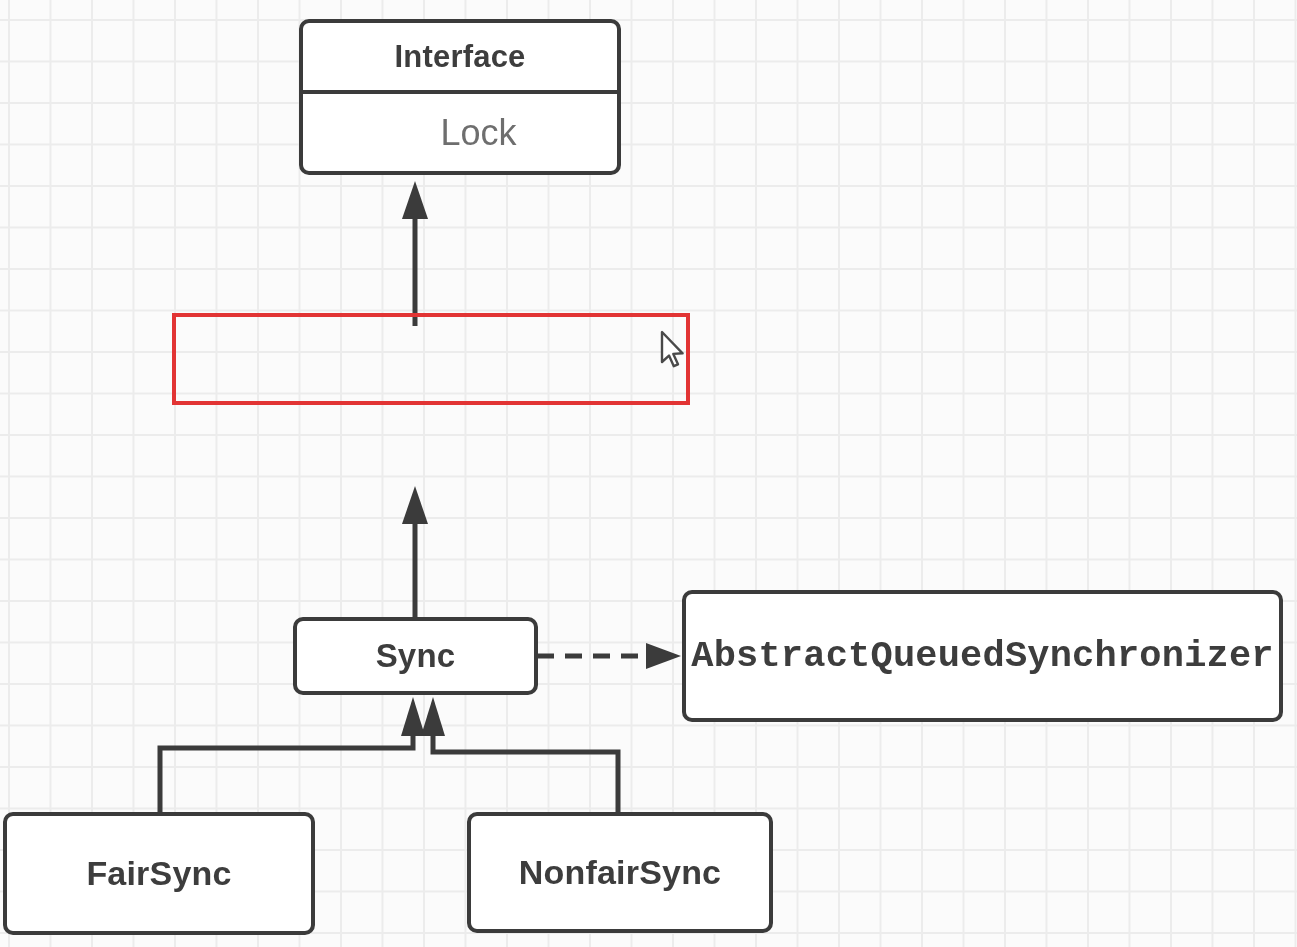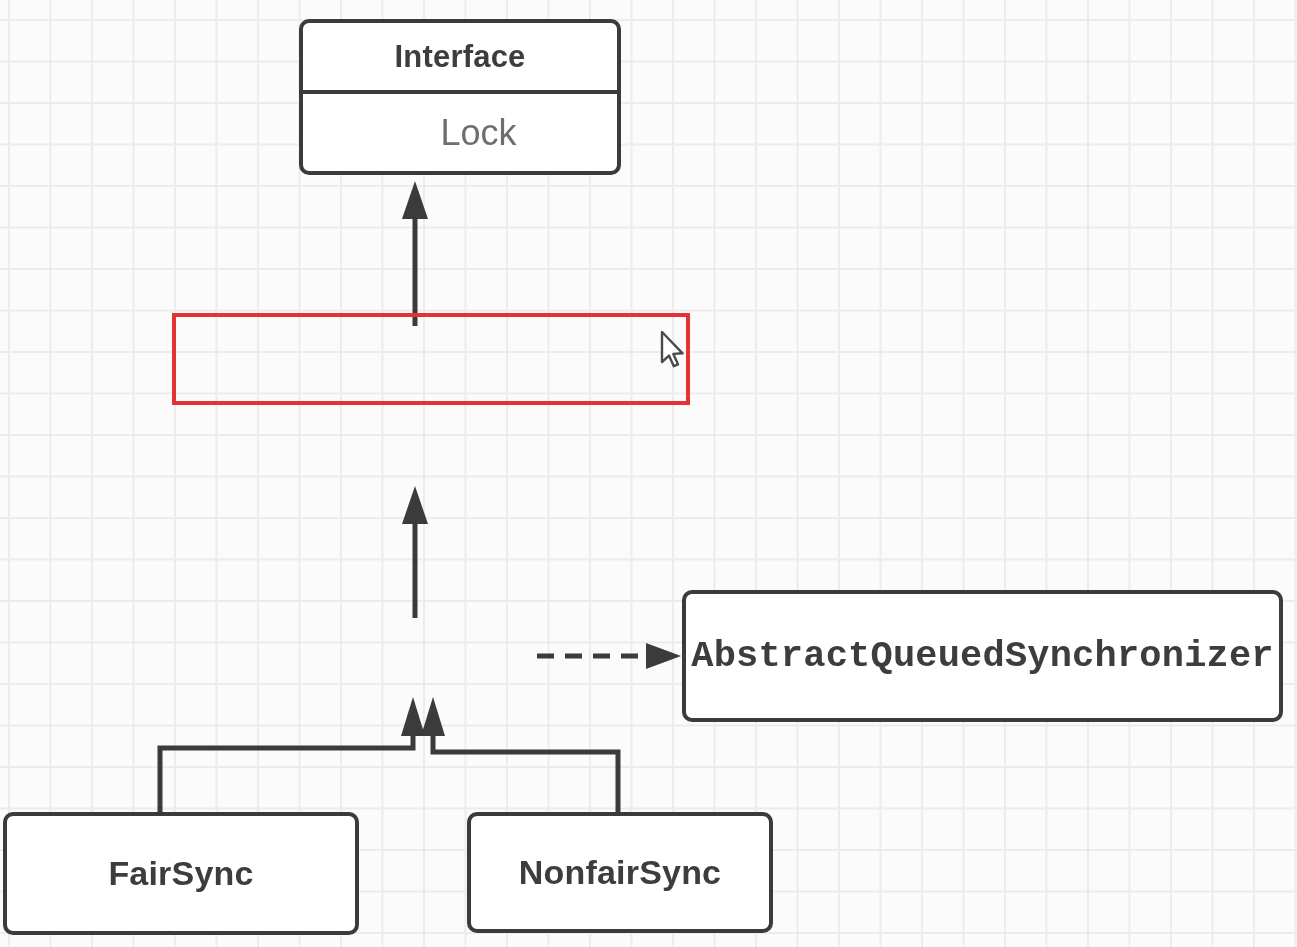--- a/index.html
+++ b/index.html
@@ -100,26 +100,29 @@
       <polygon class="edge-head" points="433,697 421,736 445,736"></polygon>
     </g>
   </svg>
 
   <div class="uml-node two" style="left:253px;top:19px;width:322px;height:156px;margin-left:46px;">
     <div class="uml-title fs-31">Interface</div>
     <div class="uml-member fs-36">Lock</div>
   </div>
 
 
+  <div class="uml-node one" style="left:293px;top:617px;width:245px;height:78px;">
+    <div class="uml-title fs-33">Sync</div>
+  </div>
 
   <div class="uml-node one" style="left:682px;top:590px;width:601px;height:132px;">
     <div class="uml-title fs-37">AbstractQueuedSynchronizer</div>
   </div>
 
-  <div class="uml-node one" style="left:3px;top:812px;width:356px;height:123px;">
+  <div class="uml-node one" style="left:3px;top:812px;width:312px;height:123px;">
     <div class="uml-title fs-34">FairSync</div>
   </div>
 
   <div class="uml-node one" style="left:467px;top:812px;width:306px;height:121px;align-items:center;">
     <div class="uml-title fs-34">NonfairSync</div>
   </div>
 
   <div class="highlight-rect"></div>
 
   <svg class="overlay cursor-layer" viewBox="0 0 1297 947">

